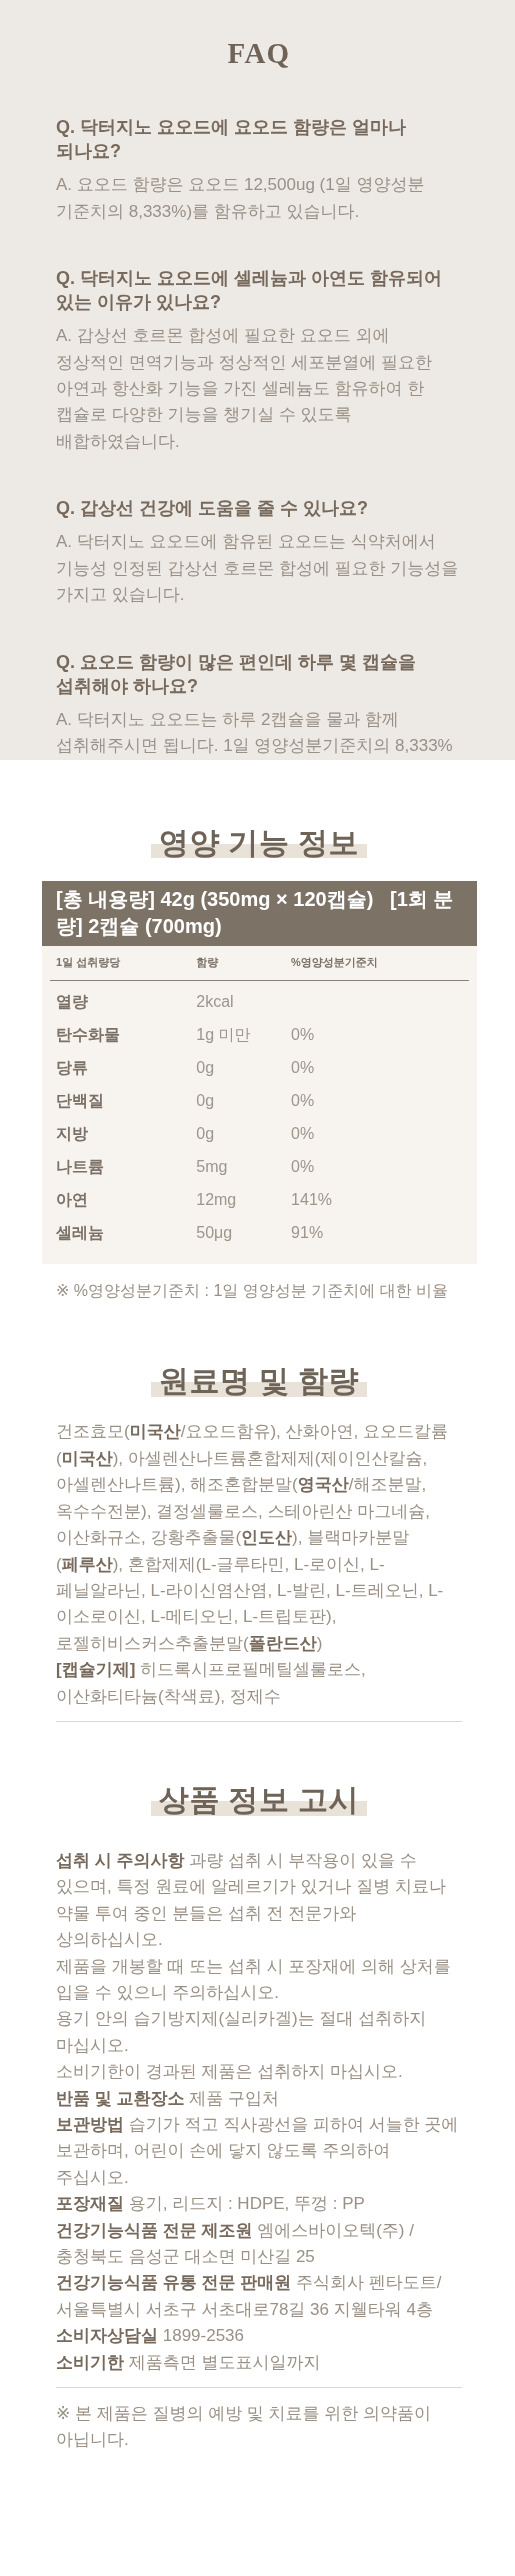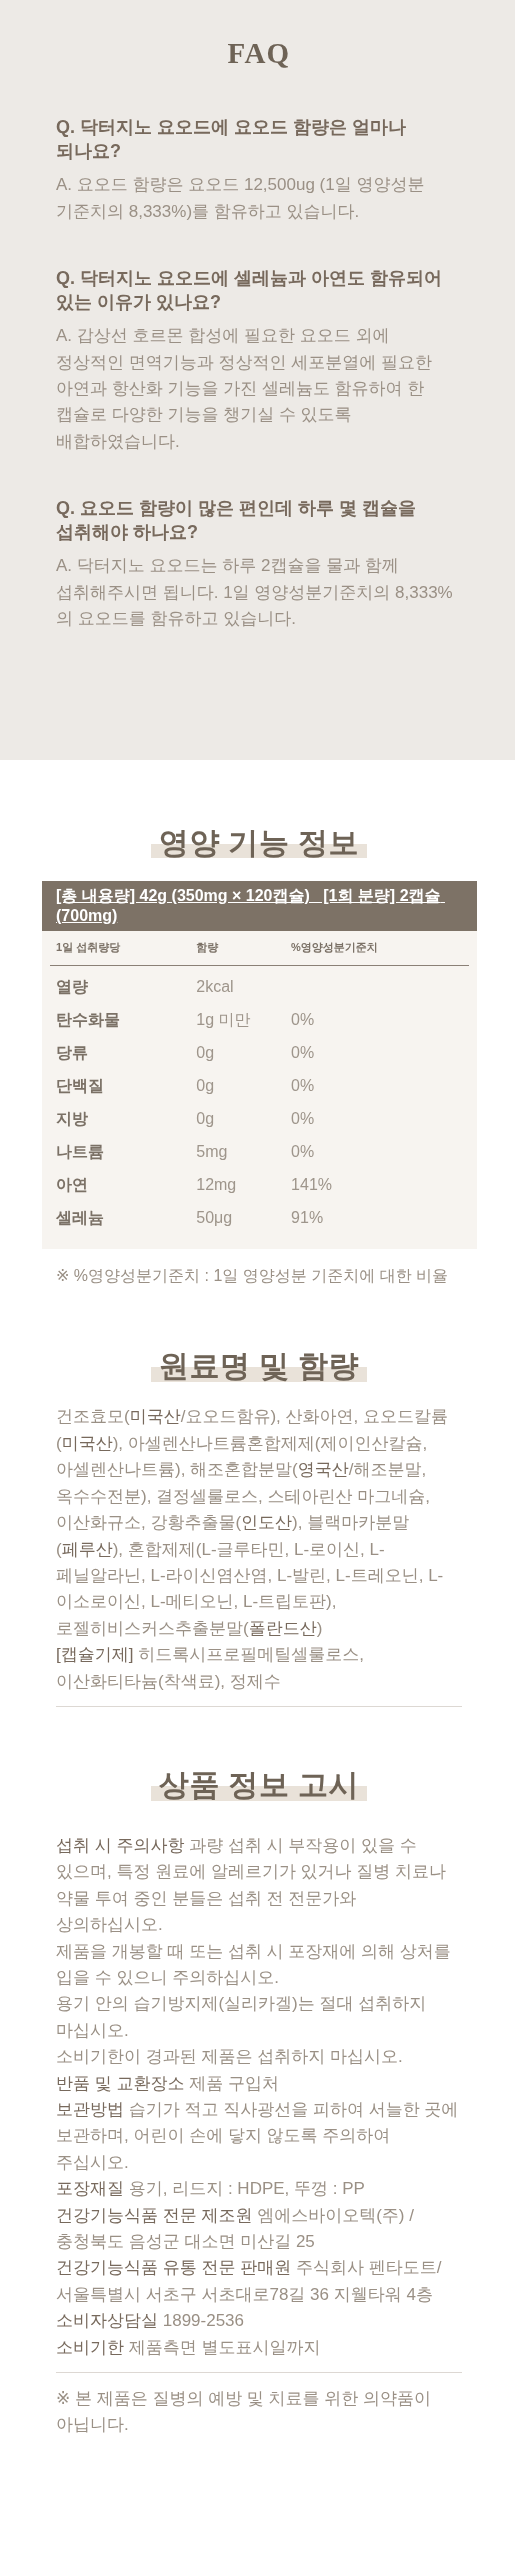--- a/index.html
+++ b/index.html
@@ -56,25 +56,24 @@
   .sec-title.first { margin-top: 63px; }
   .hl {
     padding: 1.3px 8px;
     background: linear-gradient(180deg, rgba(0,0,0,0) 54%,
       var(--highlight, #e9e2d9) 54%, var(--highlight, #e9e2d9) 94%, rgba(0,0,0,0) 94%);
   }
   .table-wrap { margin: 17px -14.5px 0 -14.5px; }
   .tbar {
     background: var(--bar-bg, #7d7266);
     color: var(--bar-text, #ffffff);
-    font-size: 16px;
+    font-size: 20px;
     font-weight: 700;
     padding: 5.3px 14.5px;
     white-space: pre-wrap;
-    text-decoration: underline;
   }
   .tbody-area {
     background: var(--table-bg, #f7f4f0);
     padding: 0 8px 14.5px 8px;
   }
   .tbody-area table { width: 100%; border-collapse: collapse; table-layout: fixed; }
   .tbody-area td:nth-child(1) { width: 34%; padding-left: 6.6px; }
   .tbody-area td:nth-child(2) { width: 23%; }
   .tbody-area td:nth-child(3) { width: 43%; }
   thead td {
@@ -90,21 +89,21 @@
   .rowval   { color: var(--table-value, #9e958b); }
   .tfoot { font-size: 16px; color: var(--text, #9a9085); margin: 17px 0 0 0; }
   .body-par {
     font-size: 17px;
     line-height: 26.4px;
     margin: 0;
     word-break: keep-all;
     color: var(--text, #9a9085);
   }
   #ingredients-par { margin-top: 17px; }
-  .blabel { font-weight: 400; color: var(--text-dark, #77695c); }
+  .blabel { font-weight: 700; color: var(--text-dark, #77695c); }
   .divider {
     border: none;
     border-top: 0.7px solid var(--divider, #ddd8d3);
     margin: 10.6px 0;
   }
   #functions { margin-top: 8px; }
   #notice-list { margin-top: 26.4px; }
   #notice-footnotes { margin-top: 13.2px; }
   #notice-footnotes .body-par { margin: 1.3px 0; }
 </style>
@@ -114,20 +113,24 @@
 <section class="faq-section">
   <h1 class="faq-title">FAQ</h1>
   <div id="faq-list">
       <div class="faq-item">
         <p class="faq-q">Q. 닥터지노 요오드에 요오드 함량은 얼마나 되나요?</p>
         <p class="faq-a">A. 요오드 함량은 요오드 12,500ug (1일 영양성분 기준치의 8,333%)를 함유하고 있습니다.</p>
       </div>
       <div class="faq-item">
         <p class="faq-q">Q. 닥터지노 요오드에 셀레늄과 아연도 함유되어 있는 이유가 있나요?</p>
         <p class="faq-a">A. 갑상선 호르몬 합성에 필요한 요오드 외에 정상적인 면역기능과 정상적인 세포분열에 필요한 아연과 항산화 기능을 가진 셀레늄도 함유하여 한 캡슐로 다양한 기능을 챙기실 수 있도록 배합하였습니다.</p>
+      </div>
+      <div class="faq-item">
+        <p class="faq-q">Q. 갑상선 건강에 도움을 줄 수 있나요?</p>
+        <p class="faq-a">A. 닥터지노 요오드에 함유된 요오드는 식약처에서 기능성 인정된 갑상선 호르몬 합성에 필요한 기능성을 가지고 있습니다.</p>
       </div>
       <div class="faq-item">
         <p class="faq-q">Q. 요오드 함량이 많은 편인데 하루 몇 캡슐을 섭취해야 하나요?</p>
         <p class="faq-a">A. 닥터지노 요오드는 하루 2캡슐을 물과 함께 섭취해주시면 됩니다. 1일 영양성분기준치의 8,333%의 요오드를 함유하고 있습니다.</p>
       </div>
     </div>
 </section>
 
 <section class="white-section">
 

